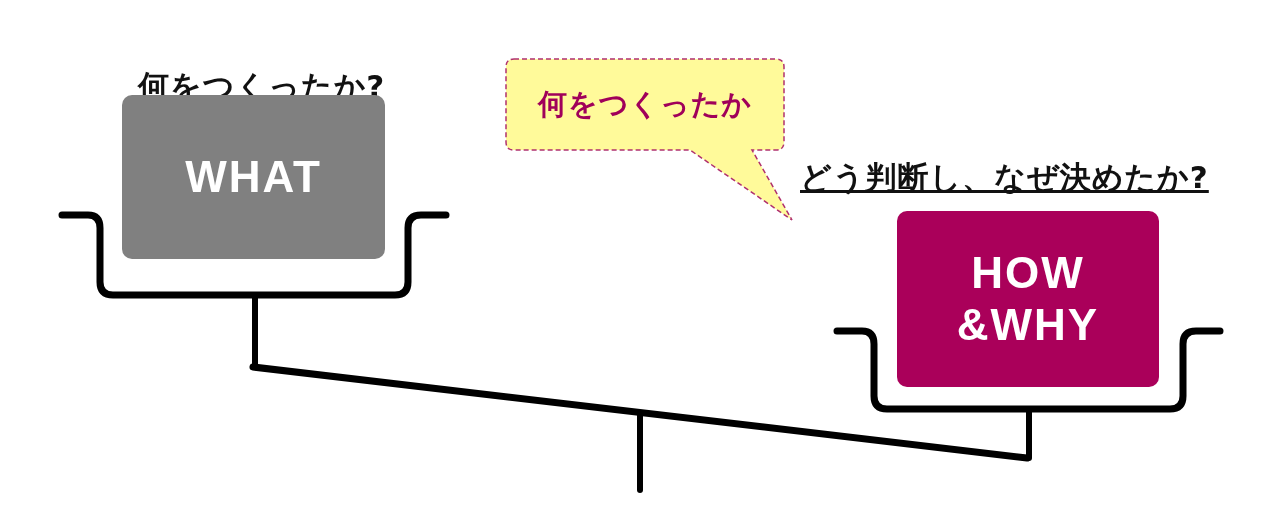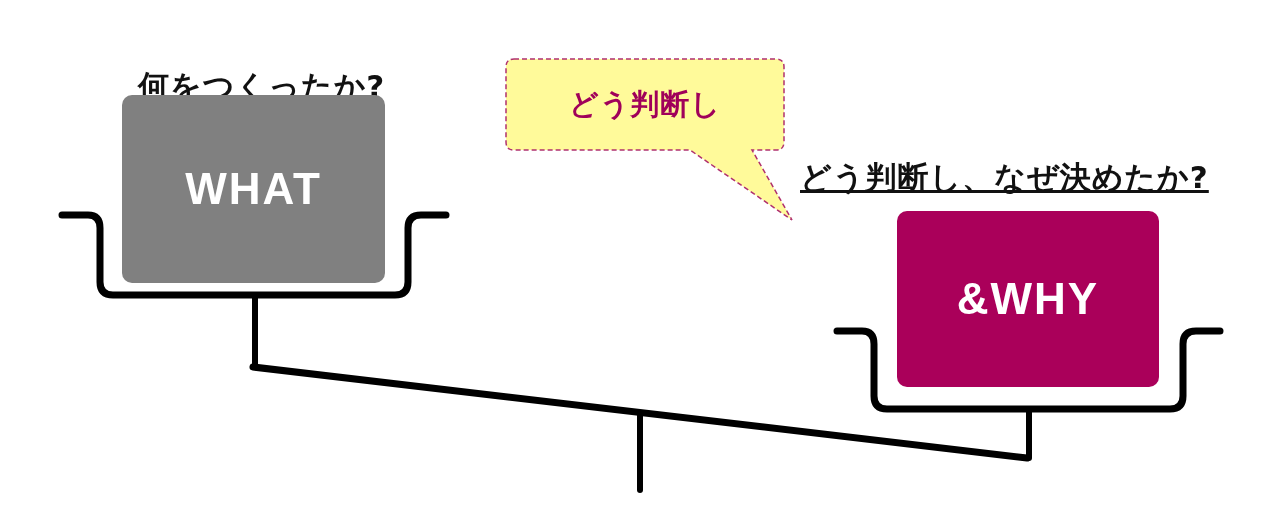--- a/index.html
+++ b/index.html
@@ -3,21 +3,21 @@
   <meta charset="utf-8">
   <style>
     html, body { margin: 0; padding: 0; background: #ffffff; }
     body { width: 1280px; height: 520px; position: relative; overflow: hidden;
            font-family: "DejaVu Sans", sans-serif; }
     .abs { position: absolute; }
     .heading { font-weight: bold; color: #111; font-size: 31px; letter-spacing: 1px; white-space: nowrap; }
     .box { border-radius: 10px; display: flex; align-items: center; justify-content: center;
            color: #fff; font-family: "Liberation Sans", sans-serif; font-weight: bold;
            text-align: center; }
-    .box-what { left: 122px; top: 95px; width: 263px; height: 188px; background: #808080;
+    .box-what { left: 122px; top: 95px; width: 263px; height: 164px; background: #808080;
                 font-size: 44px; letter-spacing: 2px; }
     .box-how { left: 897px; top: 211px; width: 262px; height: 176px; background: #aa005a;
                font-size: 44px; line-height: 52px; letter-spacing: 2px; flex-direction: column; }
     .bubble-text { left: 506px; top: 59px; width: 278px; height: 91px; display: flex;
                    align-items: center; justify-content: center; color: #a0005a;
                    font-weight: bold; font-size: 29px; letter-spacing: 1px; }
     svg.lines { position: absolute; left: 0; top: 0; }
   </style>
 </head>
 <body>
@@ -38,19 +38,20 @@
 
   <path d="M1029,409 L1029,458" fill="none" stroke="#000" stroke-width="6" stroke-linecap="round"></path>
 </svg>
 
 <div class="abs heading" style="left:138px; top:66px;">何をつくったか?</div>
 
 <div class="abs box box-what">
   <span>WHAT</span>
 </div>
 
-<div class="abs bubble-text">どう判断し</div>
+<div class="abs bubble-text">何をつくったか</div>
 
 <div class="abs heading" style="left:800px; top:157px;text-decoration:underline;">どう判断し、なぜ決めたか?</div>
 
 <div class="abs box box-how">
+  <span>HOW</span>
   <span>&amp;WHY</span>
 </div>
 
 </body></html>

